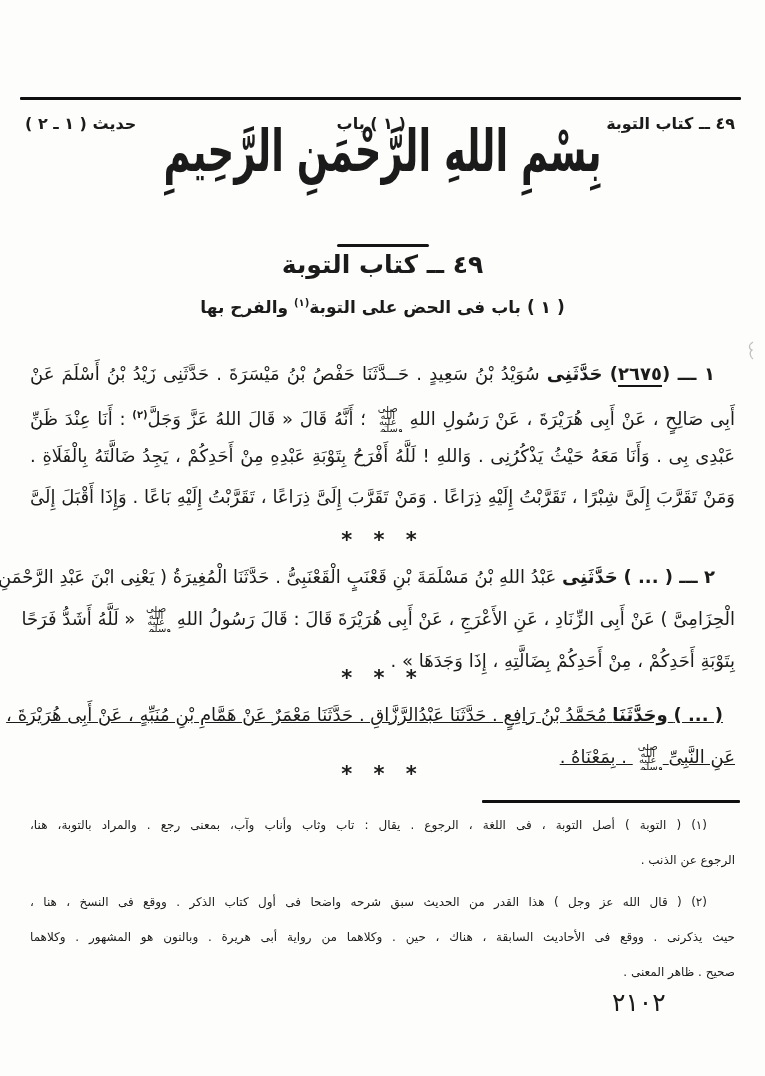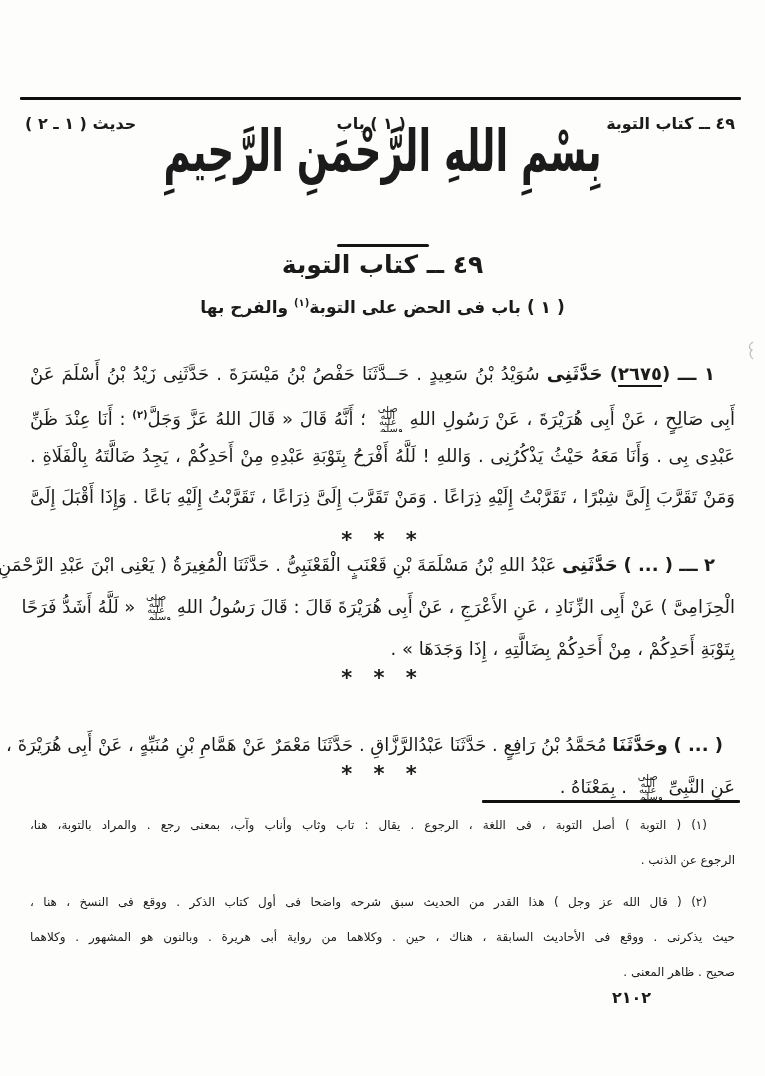--- a/index.html
+++ b/index.html
@@ -49,22 +49,22 @@
   }
   .bab-heading{
     position:absolute;top:297px;left:0;right:0;
     text-align:center;font-size:17px;font-weight:bold;
     white-space:nowrap;
   }
 
   
   .matn{position:absolute;right:30px;left:30px;font-size:18px;}
   .h1{top:353px;}
-  .h2{top:544px;}
-  .h3{top:724px;}
+  .h2{top:556px;}
+  .h3{top:694px;text-decoration:underline;}
   .line{
     line-height:41px;height:41px;
     text-align:justify;text-align-last:justify;
     white-space:nowrap;overflow:visible;
   }
   .h2 .line,.h3 .line{line-height:42px;height:42px;}
   .line.short{text-align:right;text-align-last:right;}
   .line.indent1{padding-right:20px;}
   .line.indent2{padding-right:12px;}
   .bold{font-weight:bold;}
@@ -104,21 +104,21 @@
     text-align:justify;text-align-last:justify;
     white-space:nowrap;
   }
   .fn-line.short{text-align:right;text-align-last:right;}
   .fn-line.fn-first{padding-right:28px;}
   .fn-gap{height:7px;}
 
   
   .page-number{
     position:absolute;top:988px;left:612px;
-    font-size:16px;font-weight:bold;letter-spacing:2px;
+    font-size:25px;font-weight:normal;letter-spacing:2px;
     direction:rtl;
   }
 
   
   .margin-artifact{
     position:absolute;top:340px;right:8px;opacity:.45;
   }
 </style>
 </head>
 <body>

